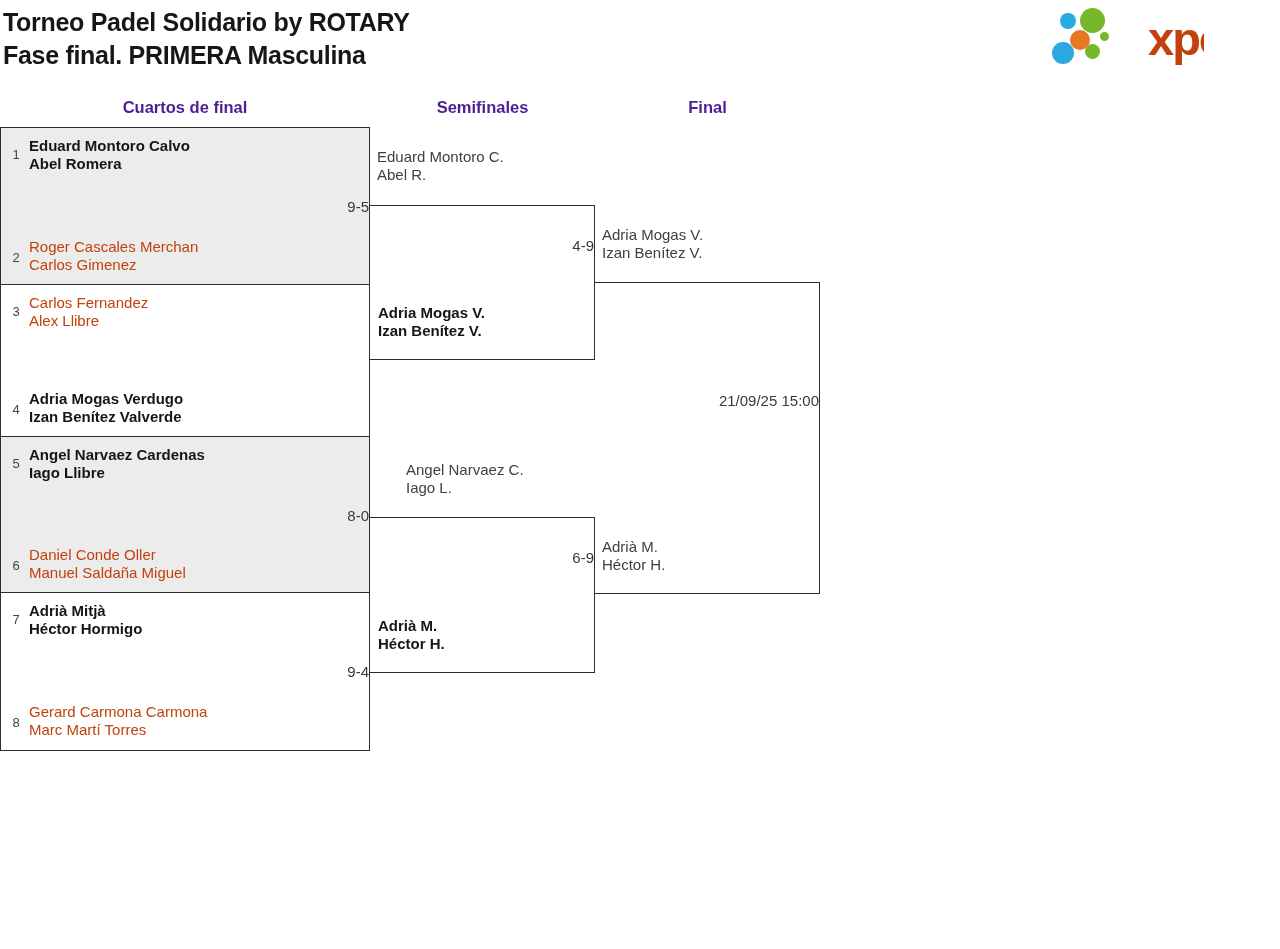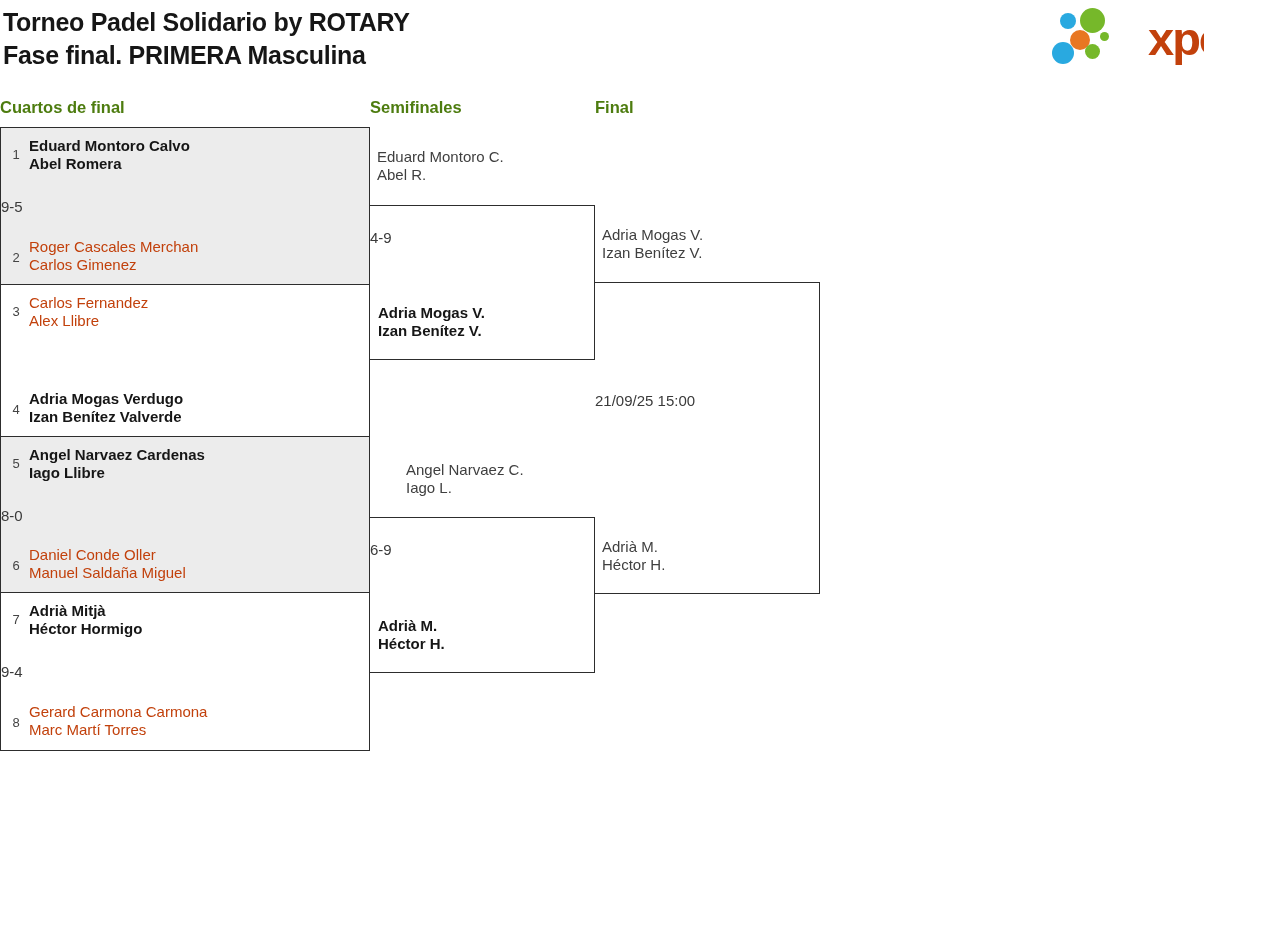--- a/index.html
+++ b/index.html
@@ -22,22 +22,22 @@
   .logo .dot { position: absolute; border-radius: 50%; }
   .logo .wordmark {
     position: absolute; left: 60px; top: 4px;
     font-size: 47px; font-weight: 700; letter-spacing: -2px;
     line-height: 58px;
   }
 
   
   .round-header {
     position: absolute; top: 96px; height: 22px;
-    font-size: 16.5px; font-weight: 700; color: #4d7c0f;
-    text-align: left; line-height: 22px;
+    font-size: 16.5px; font-weight: 700; color: #4c1d95;
+    text-align: center; line-height: 22px;
   }
   #rh-qf { left: 0; width: 370px; }
   #rh-sf { left: 370px; width: 225px; }
   #rh-f  { left: 595px; width: 225px; }
 
   
   .qf-column {
     position: absolute; left: 0; top: 127px; width: 370px; height: 624px;
     border: 1.5px solid #2d2d2d; background: #fff;
   }
@@ -54,30 +54,30 @@
   .seed.top { top: 19px; }
   .seed.bottom { bottom: 19px; }
 
   .team { position: absolute; left: 28px; font-size: 15px; line-height: 18px; color: #c2410c; }
   .team.top { top: 9px; }
   .team.bottom { bottom: 10px; }
   .team.winner { font-weight: 700; color: #161616; }
 
   .score {
     position: absolute; left: 0; width: 100%; top: 70px;
-    text-align: left; font-size: 15px; color: #3a3a3a; line-height: 18px;
+    text-align: right; font-size: 15px; color: #3a3a3a; line-height: 18px;
   }
 
   .sf-box {
     position: absolute; left: 369px; width: 226px;
     border: 1.5px solid #2d2d2d; background: transparent;
   }
   #sf0 { top: 205px; height: 155px; }
   #sf1 { top: 517px; height: 156px; }
-  .sf-box .score { top: 23px; }
+  .sf-box .score { top: 31px; }
   .sf-box .team { left: 8px; }
   .sf-box .team.bottom { bottom: 19px; }
 
   .final-box {
     position: absolute; left: 595px; top: 282px; width: 225px; height: 312px;
     border-top: 1.5px solid #2d2d2d;
     border-right: 1.5px solid #2d2d2d;
     border-bottom: 1.5px solid #2d2d2d;
   }
   .final-box .score { top: 109px; }

